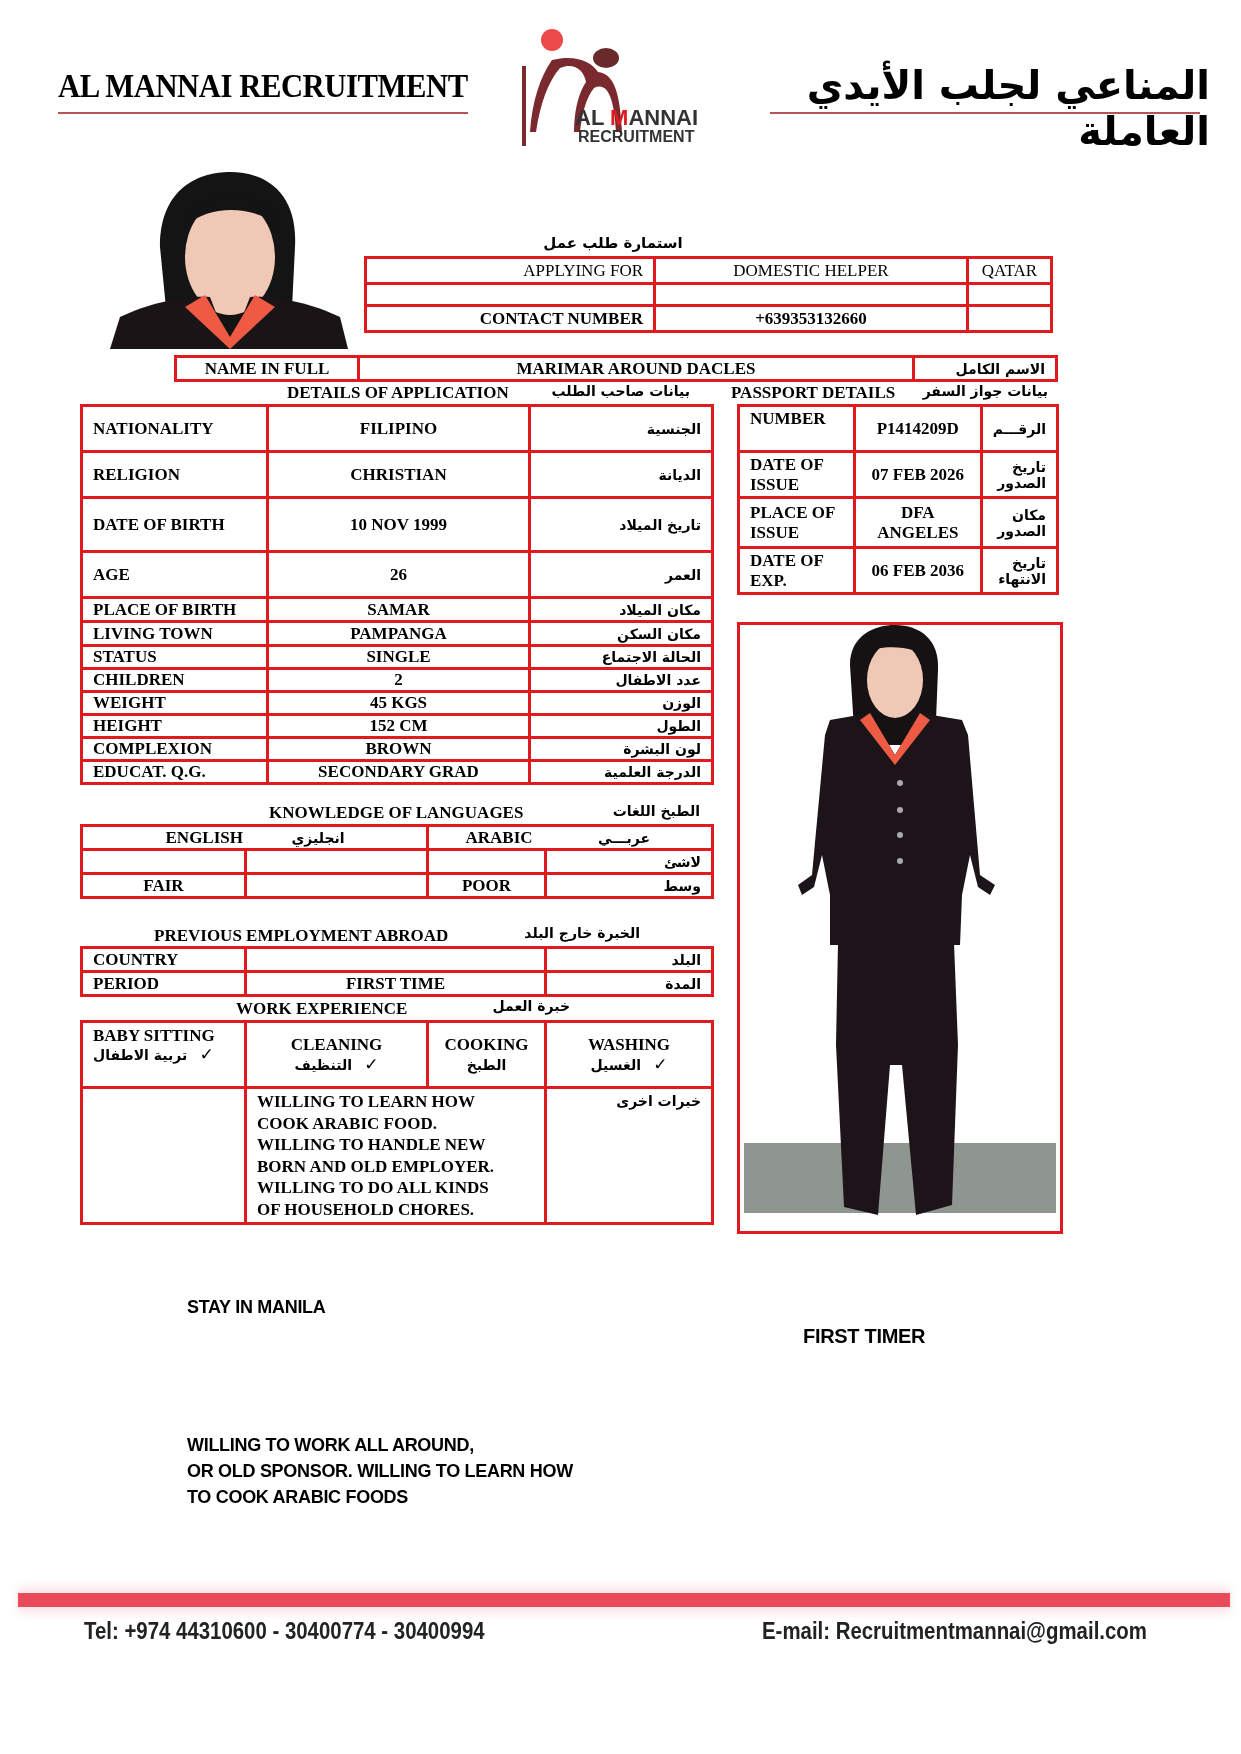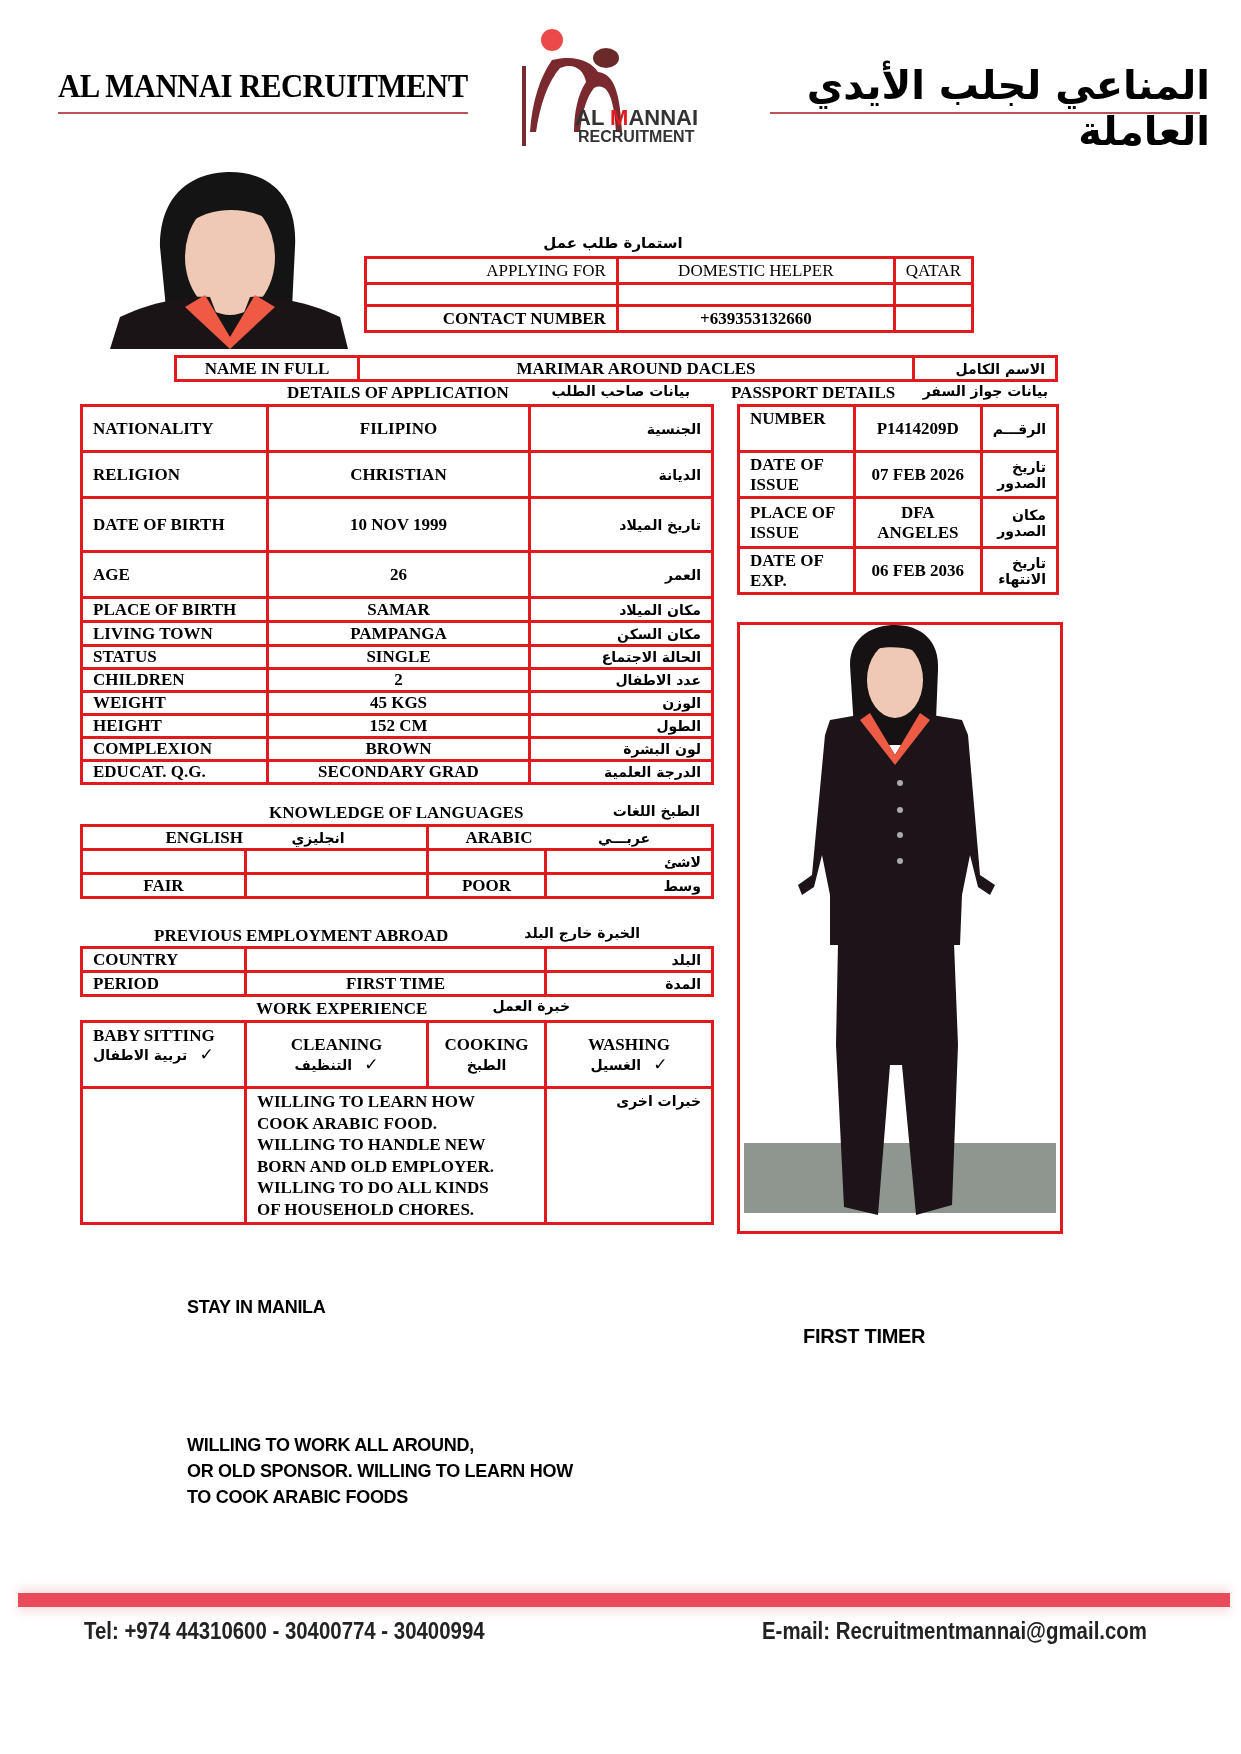--- a/index.html
+++ b/index.html
@@ -48,21 +48,21 @@
     <ellipse cx="120" cy="90" rx="45" ry="58" fill="#f0c9b6"></ellipse>
     <path d="M75 60 C80 20 160 20 168 60 C150 40 100 35 75 60 Z" fill="#141414"></path>
     <path d="M0 182 L10 150 C40 135 80 128 100 130 L120 182 Z" fill="#1a1416"></path>
     <path d="M238 182 L230 150 C200 135 160 128 140 130 L120 182 Z" fill="#1a1416"></path>
     <path d="M95 128 L120 170 L145 128 L165 140 L120 182 L75 140 Z" fill="#ef5a45"></path>
   </svg>
 </div>
 
 <div class="abs ar" style="left:508px;top:234px;width:210px;text-align:center;font-size:15px;">استمارة طلب عمل</div>
 
-<table style="left:364px;top:256px;width:610px;">
+<table style="left:364px;top:256px;width:689px;">
   <tbody>
       <tr style="height:26px;">
     <td class="n" style="width:266px;text-align:right;">APPLYING FOR</td>
     <td class="n c" style="width:290px;">DOMESTIC HELPER</td>
     <td class="n c">QATAR</td>
   </tr>
   <tr style="height:22px;">
         <td></td>
         <td></td>
         <td></td>
@@ -234,21 +234,21 @@
         <td class="r">البلد</td>
       </tr>
   <tr style="height:24px;">
         <td>PERIOD</td>
         <td class="c">FIRST TIME</td>
         <td class="r">المدة</td>
       </tr>
 </tbody>
   </table>
 
-<div class="sec" style="left:256px;top:999px;">WORK EXPERIENCE</div>
+<div class="sec" style="left:236px;top:999px;">WORK EXPERIENCE</div>
 <div class="abs ar" style="left:470px;top:998px;width:100px;text-align:right;">خبرة العمل</div>
 <table style="left:80px;top:1020px;width:634px;">
   <colgroup>
       <col style="width:164px">
       <col style="width:182px">
       <col style="width:118px">
       <col>
     </colgroup>
   <tbody>
       <tr style="height:66px;">

